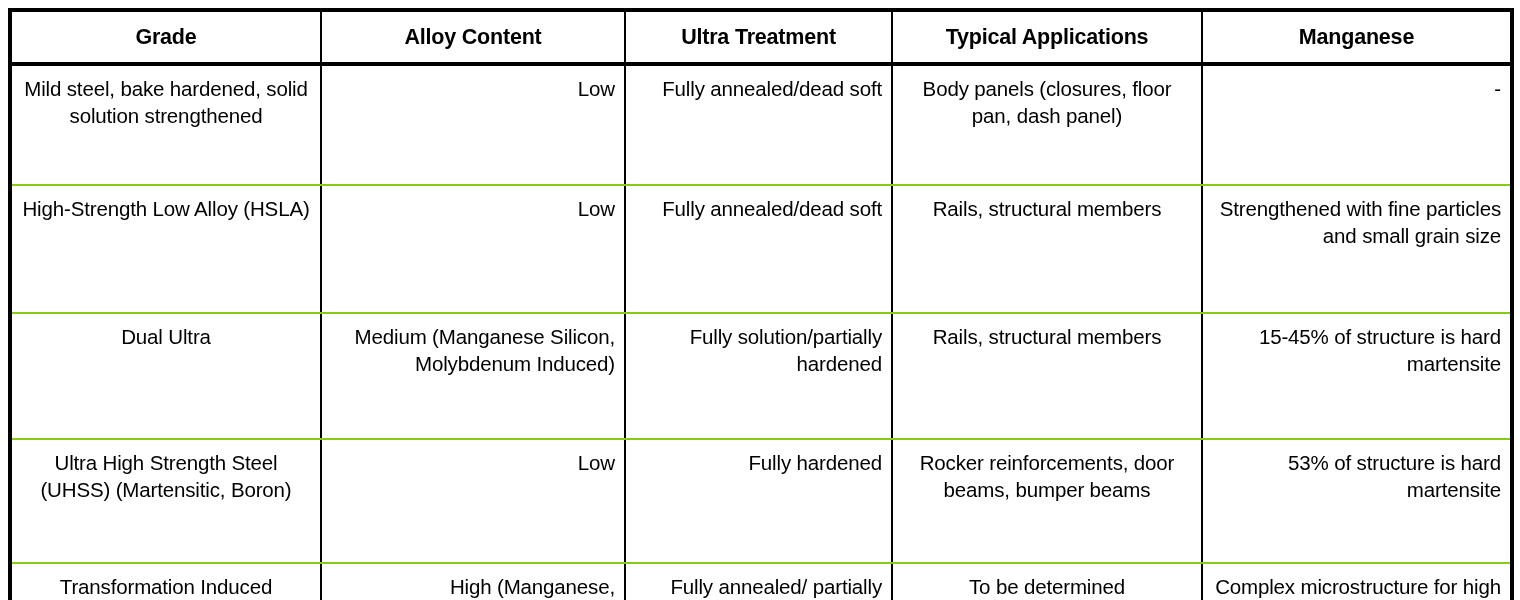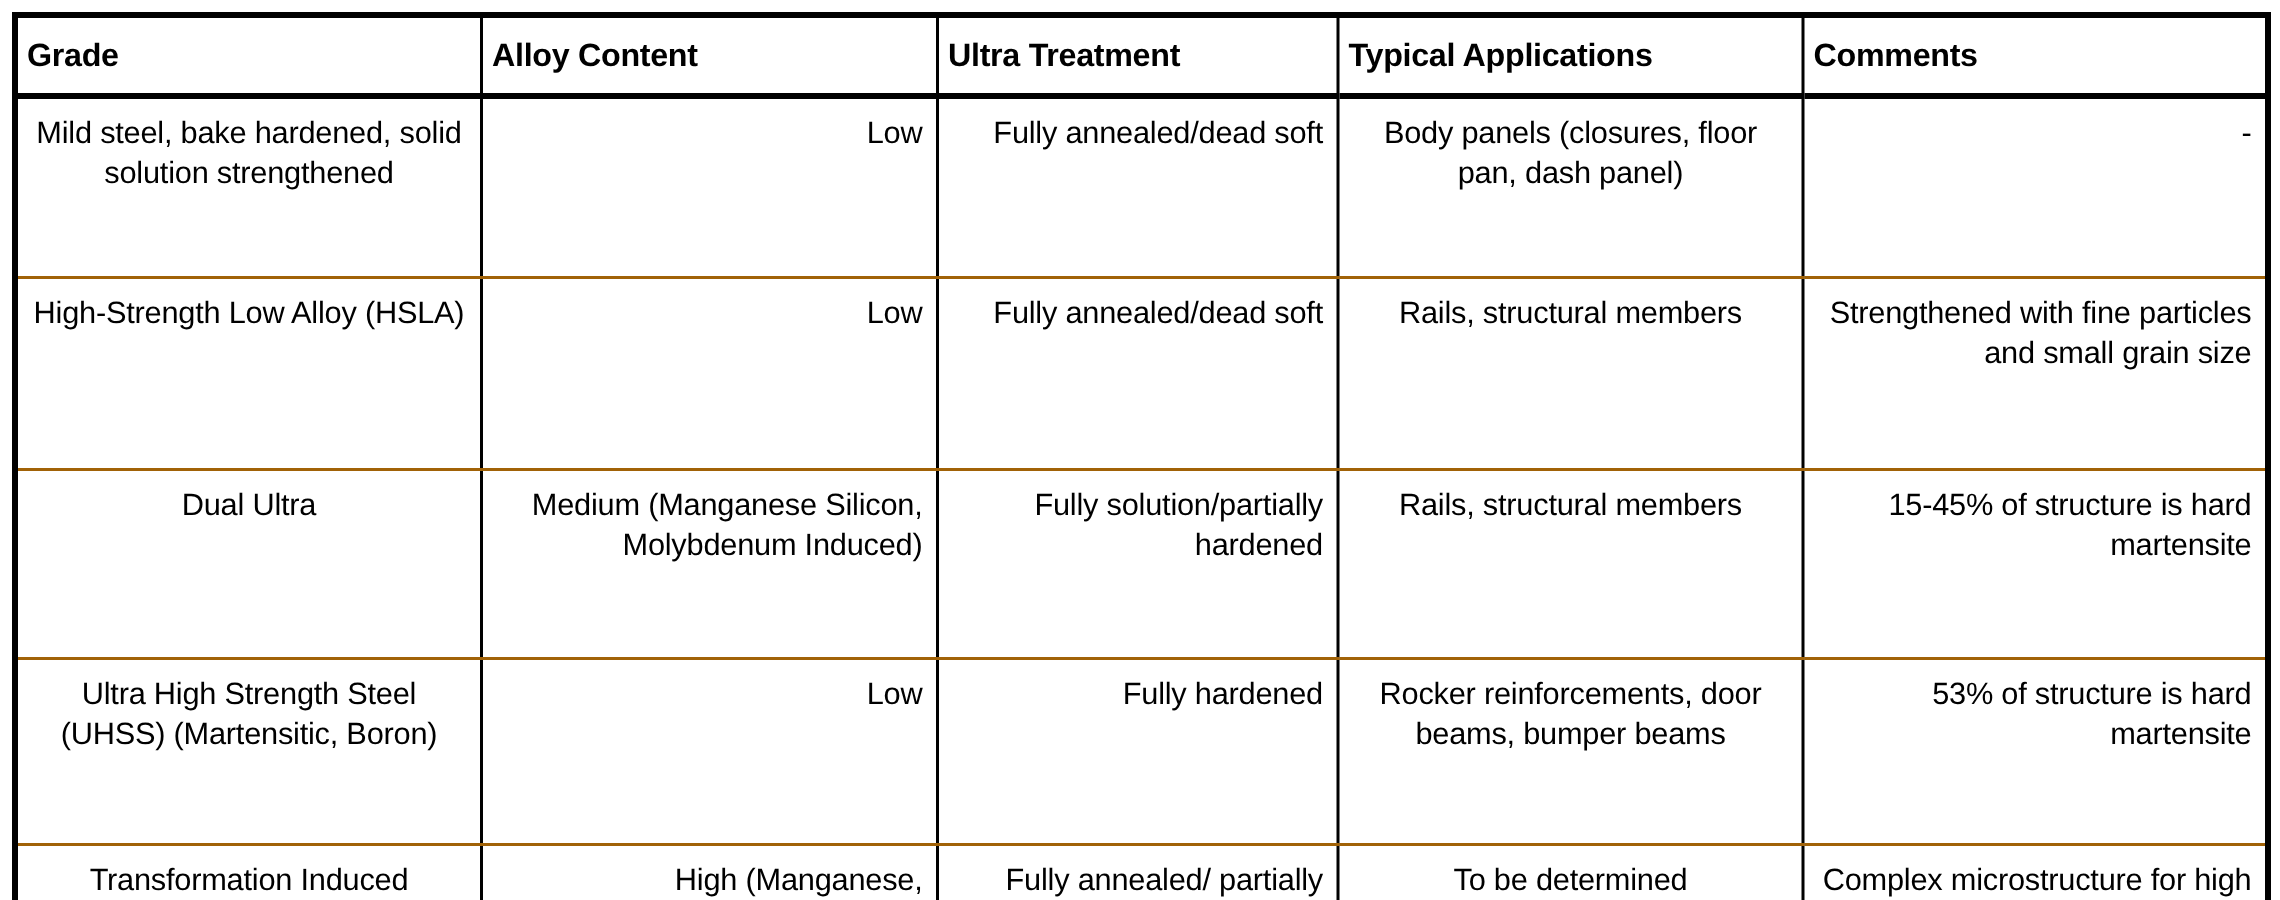--- a/index.html
+++ b/index.html
@@ -35,37 +35,37 @@
 
   table.grade-table col.c-grade        { width: 311px; }
   table.grade-table col.c-alloy        { width: 304px; }
   table.grade-table col.c-heat         { width: 267px; }
   table.grade-table col.c-apps         { width: 310px; }
   table.grade-table col.c-comments     { width: 310px; }
 
   thead th {
     font-size: 21.5px;
     font-weight: bold;
-    text-align: left;
+    text-align: center;
     vertical-align: middle;
     height: 46px;
     padding: 2px 6px;
     border-right: 2px solid #000000;
     border-bottom: 4px solid #000000;
     letter-spacing: -0.2px;
   }
   thead th:last-child { border-right: none; }
 
   tbody td {
     font-size: 20.5px;
     line-height: 1.34;
     vertical-align: top;
     padding: 9px 9px 6px 9px;
     border-right: 2px solid #000000;
-    border-bottom: 2px solid #a16207;
+    border-bottom: 2px solid #84cc16;
     letter-spacing: -0.15px;
     word-wrap: break-word;
     overflow-wrap: break-word;
   }
   tbody td:last-child  { border-right: none; }
   tbody tr:last-child td { border-bottom: none; }
 
   td.center { text-align: center; }
   td.left   { text-align: right; }
 
@@ -97,21 +97,21 @@
         <th>
             <span class="cell-text">Alloy Content</span>
           </th>
         <th>
             <span class="cell-text">Ultra Treatment</span>
           </th>
         <th>
             <span class="cell-text">Typical Applications</span>
           </th>
         <th>
-            <span class="cell-text">Comments</span>
+            <span class="cell-text">Manganese</span>
           </th>
       </tr>
     </thead>
     <tbody>
 
       <tr class="r0">
         <td class="center">
             <span class="cell-text">Mild steel, bake hardened, solid solution strengthened</span>
           </td>
         <td class="left">

